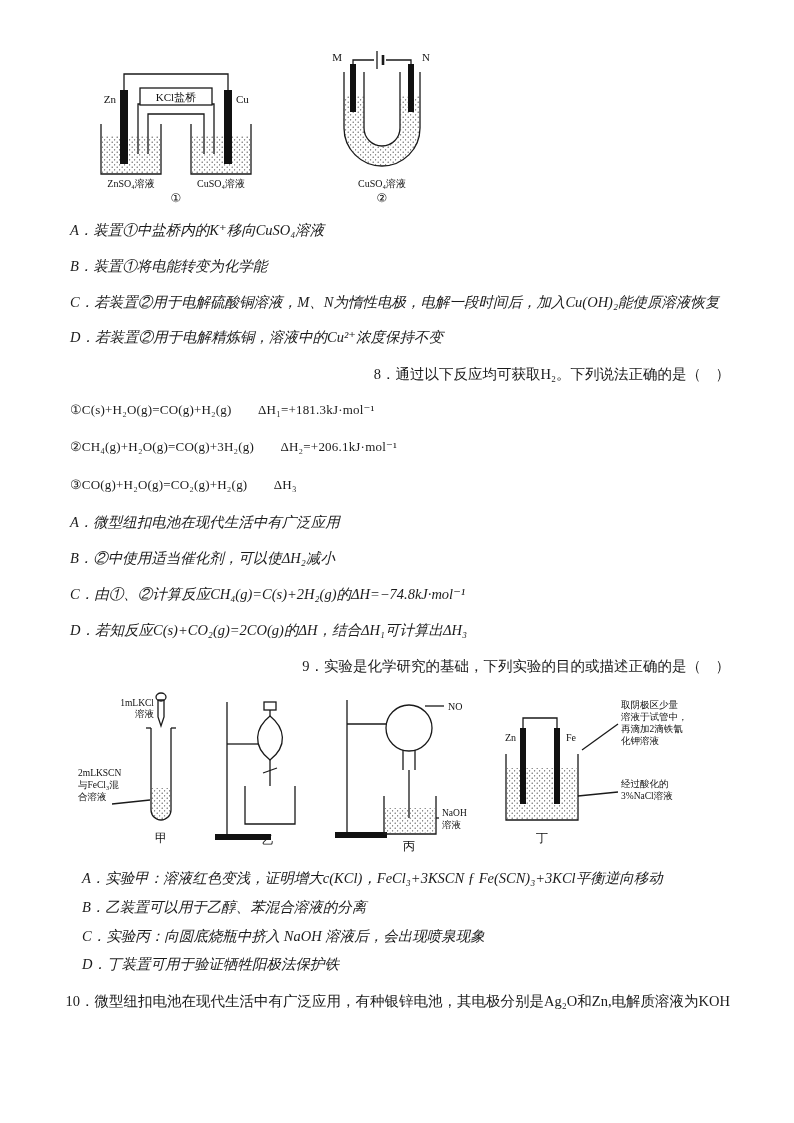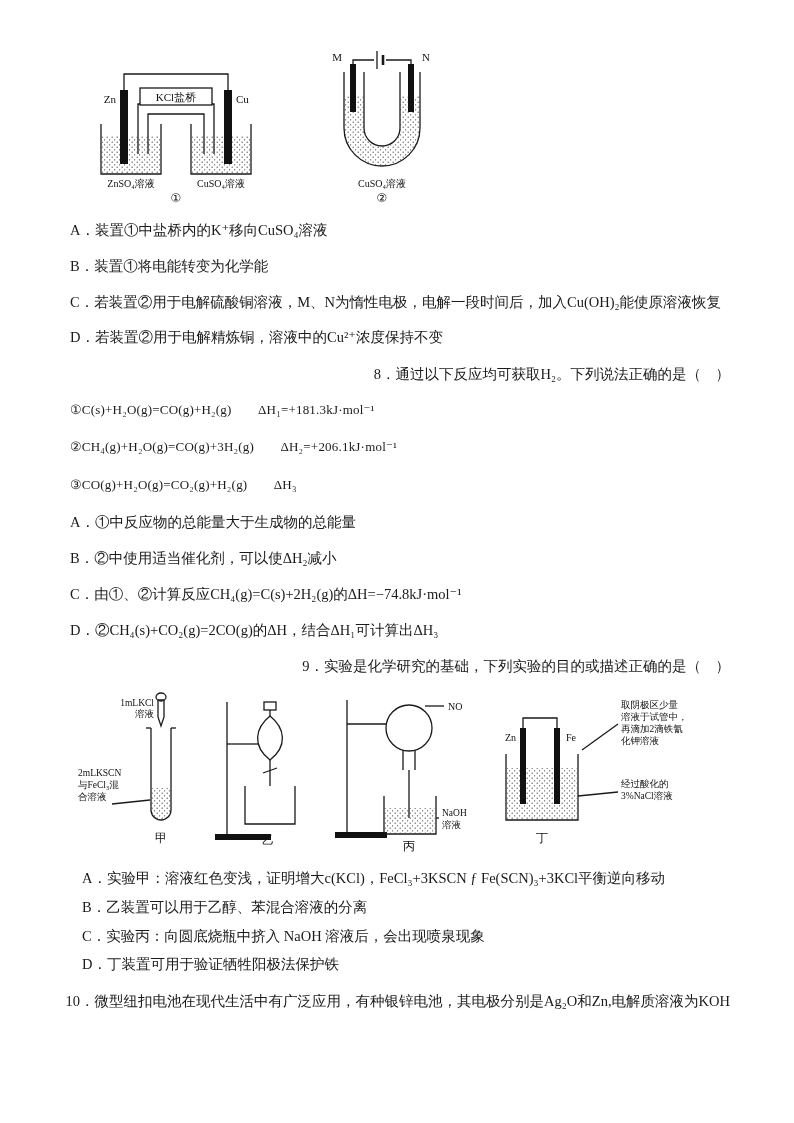--- a/index.html
+++ b/index.html
@@ -9,21 +9,21 @@
     background:#ffffff; color:#1a1a1a;
     font-family:"Liberation Serif","DejaVu Serif",serif;
     padding:46px 64px 0 62px;
     overflow:hidden;
     position:relative;
   }
   .fig-row { display:flex; align-items:flex-start; }
   .fig-row-q7 { gap:46px; padding-left:14px; margin-bottom:16px; }
   .fig-row-q9 { justify-content:space-between; padding:0 4px 0 14px; margin:8px 0 16px 0; }
   p { font-size:14.5px; line-height:1.5; }
-  .opt { margin:0 0 14px 8px; }
+  .opt { margin:0 0 14px 8px;font-style:italic; }
   .opt-gap { margin-top:9px; }
   .opt-tight { margin:0 0 7px 20px; }
   .stem { margin:15px 0 14px 0;text-align:right; }
   .eq { margin:0 0 18px 8px; font-size:13px; letter-spacing:0.2px; }
   .q10 { }
   svg { display:block; }
   svg text { font-family:"Liberation Serif","DejaVu Serif",serif; fill:#111; }
   .ln  { fill:none; stroke:#1a1a1a; stroke-width:1.3; }
   .ln2 { fill:none; stroke:#1a1a1a; stroke-width:2.6; }
   .lnf { fill:#ffffff; stroke:#1a1a1a; stroke-width:1.3; }
@@ -82,24 +82,24 @@
 
   <p class="opt">A．装置①中盐桥内的K⁺移向CuSO₄溶液</p>
   <p class="opt">B．装置①将电能转变为化学能</p>
   <p class="opt">C．若装置②用于电解硫酸铜溶液，M、N为惰性电极，电解一段时间后，加入Cu(OH)₂能使原溶液恢复</p>
   <p class="opt opt-gap">D．若装置②用于电解精炼铜，溶液中的Cu²⁺浓度保持不变</p>
 
   <p class="stem">8．通过以下反应均可获取H₂。下列说法正确的是（　）</p>
   <p class="eq">①C(s)+H₂O(g)=CO(g)+H₂(g)　　ΔH₁=+181.3kJ·mol⁻¹</p>
   <p class="eq">②CH₄(g)+H₂O(g)=CO(g)+3H₂(g)　　ΔH₂=+206.1kJ·mol⁻¹</p>
   <p class="eq">③CO(g)+H₂O(g)=CO₂(g)+H₂(g)　　ΔH₃</p>
-  <p class="opt">A．①中反应物的总能量大于生成物的总能量</p>
+  <p class="opt">A．微型纽扣电池在现代生活中有广泛应用</p>
   <p class="opt">B．②中使用适当催化剂，可以使ΔH₂减小</p>
   <p class="opt opt-gap">C．由①、②计算反应CH₄(g)=C(s)+2H₂(g)的ΔH=−74.8kJ·mol⁻¹</p>
-  <p class="opt opt-gap">D．②CH₄(s)+CO₂(g)=2CO(g)的ΔH，结合ΔH₁可计算出ΔH₃</p>
+  <p class="opt opt-gap">D．若知反应C(s)+CO₂(g)=2CO(g)的ΔH，结合ΔH₁可计算出ΔH₃</p>
 
   <p class="stem">9．实验是化学研究的基础，下列实验的目的或描述正确的是（　）</p>
 
   <div class="fig-row fig-row-q9">
 
     <svg width="130" height="160" viewBox="0 0 130 160">
       <ellipse cx="85" cy="5" rx="5" ry="4" class="ln"></ellipse>
       <path d="M82,8 h6 v17 l-3,9 -3,-9 Z" class="ln"></path>
       <text x="78" y="14" text-anchor="end" font-size="9.5">1mLKCl</text>
       <text x="78" y="25" text-anchor="end" font-size="9.5">溶液</text>

